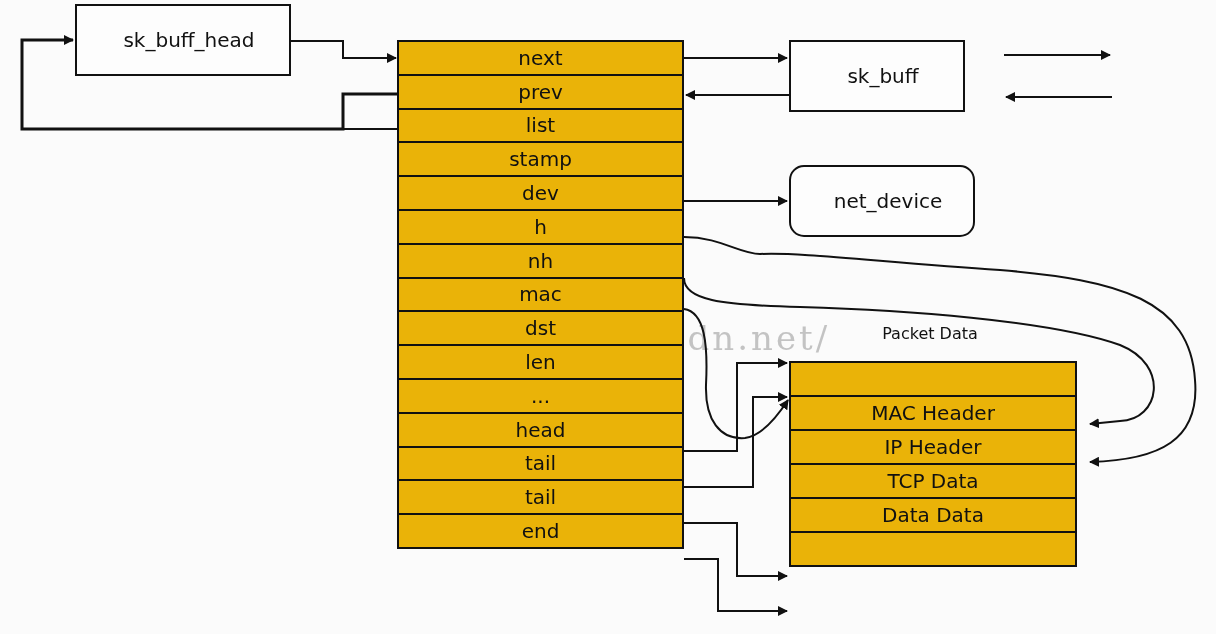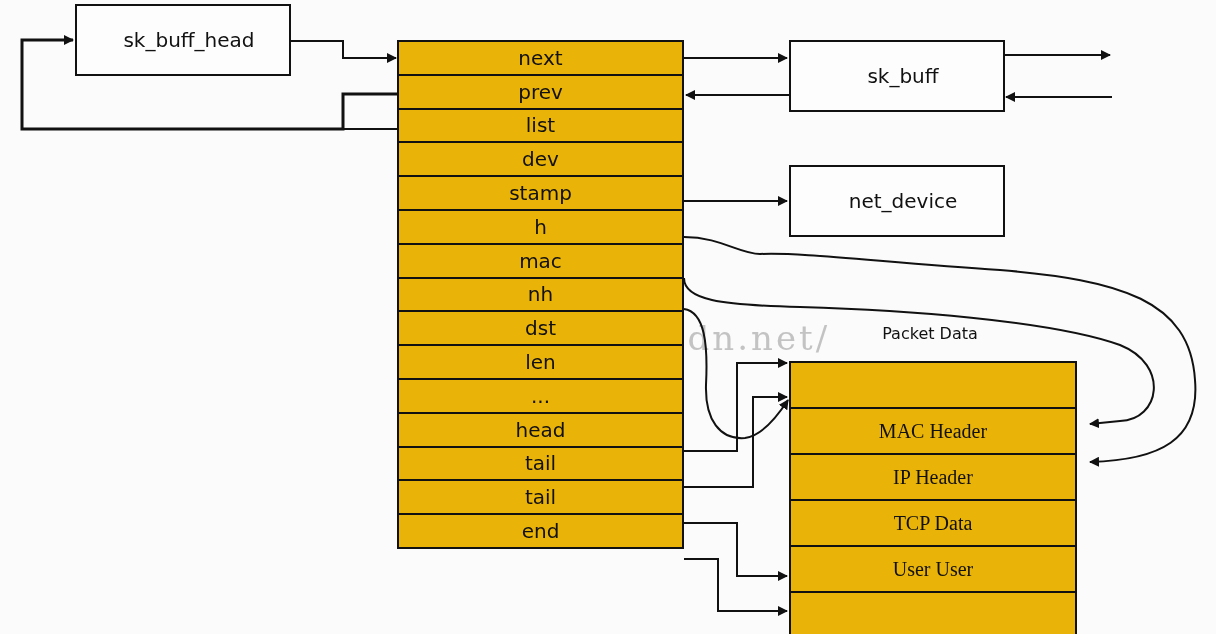--- a/index.html
+++ b/index.html
@@ -5,21 +5,21 @@
   html, body { margin: 0; padding: 0; background: #fbfbfb; }
   body { width: 1216px; height: 634px; position: relative; overflow: hidden;
          font-family: "DejaVu Sans", sans-serif; color: #111; }
   .box { position: absolute; box-sizing: border-box; border: 2px solid #111; background: #fdfdfd;
          display: flex; align-items: center; justify-content: center; font-size: 20px; padding-left: 12px; }
   .struct { position: absolute; left: 397px; top: 40px; width: 287px; }
   .field { box-sizing: border-box; height: 35.8px; border: 2px solid #111; margin-top: -2px;
            display: flex; align-items: center; justify-content: center; font-size: 20px; background: #eab308; }
   .field:first-child { margin-top: 0; }
   .pkt { position: absolute; left: 789px; top: 361px; width: 288px; }
-  .pkt .field { height: 48px; font-family: Liberation Serif, serif; }
+  .pkt .field { height: 36px; }
   .pkt-title { position: absolute; left: 840px; top: 324px; width: 180px; text-align: center; font-size: 16px; }
   .watermark { position: absolute; left: 418px; top: 318px; font-family: "DejaVu Serif", serif;
                font-size: 34px; color: rgba(150,150,150,0.55); letter-spacing: 3px; font-weight: 200; pointer-events: none; }
   svg.wires { position: absolute; left: 0; top: 0; }
 </style>
 </head>
 <body>
 
 <div class="watermark">http://blog.csdn.net/</div>
 
@@ -55,42 +55,42 @@
 
     <path d="M684,487 H753 V397 H787" marker-end="url(#arr)"></path>
 
     <path d="M684,523 H737 V576 H787" marker-end="url(#arr)"></path>
 
     <path d="M684,559 H718 V611 H787" marker-end="url(#arr)"></path>
   </g>
 </svg>
 
 <div class="box" style="left:75px;top:4px;width:216px;height:72px;">sk_buff_head</div>
-<div class="box" style="left:789px;top:40px;width:216px;height:72px;">sk_buff</div>
-<div class="box" style="left:789px;top:165px;width:216px;height:72px;">net_device</div>
+<div class="box" style="left:789px;top:40px;width:176px;height:72px;">sk_buff</div>
+<div class="box" style="left:789px;top:165px;width:186px;height:72px;border-radius:15px;">net_device</div>
 
 <div class="struct">
   <div class="field">next</div>
   <div class="field">prev</div>
   <div class="field">list</div>
+  <div class="field">stamp</div>
   <div class="field">dev</div>
-  <div class="field">stamp</div>
   <div class="field">h</div>
+  <div class="field">nh</div>
   <div class="field">mac</div>
-  <div class="field">nh</div>
   <div class="field">dst</div>
   <div class="field">len</div>
   <div class="field">...</div>
   <div class="field">head</div>
   <div class="field">tail</div>
   <div class="field">tail</div>
   <div class="field">end</div>
 </div>
 
 <div class="pkt-title">Packet Data</div>
 <div class="pkt">
   <div class="field"></div>
   <div class="field">MAC Header</div>
   <div class="field">IP Header</div>
   <div class="field">TCP Data</div>
-  <div class="field">User User</div>
+  <div class="field">Data Data</div>
   <div class="field"></div>
 </div>
 
 </body></html>

